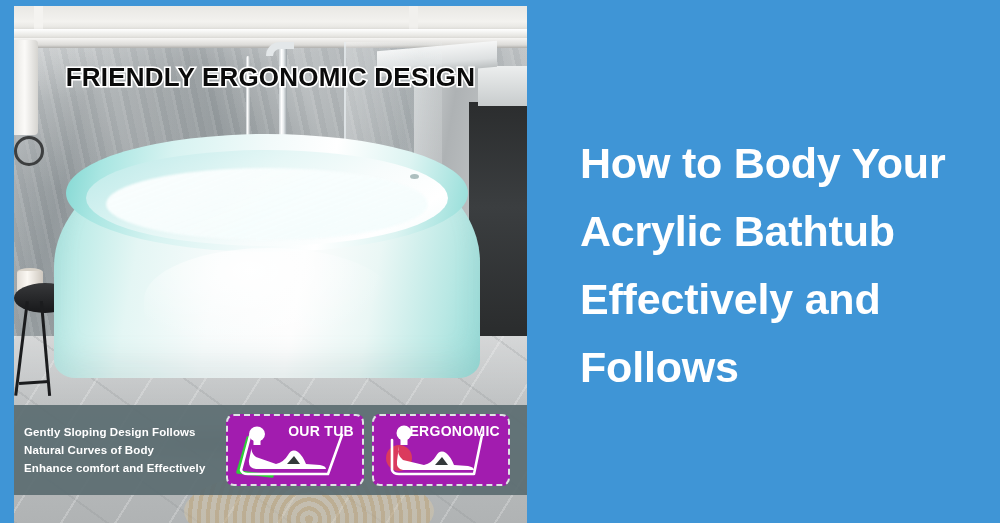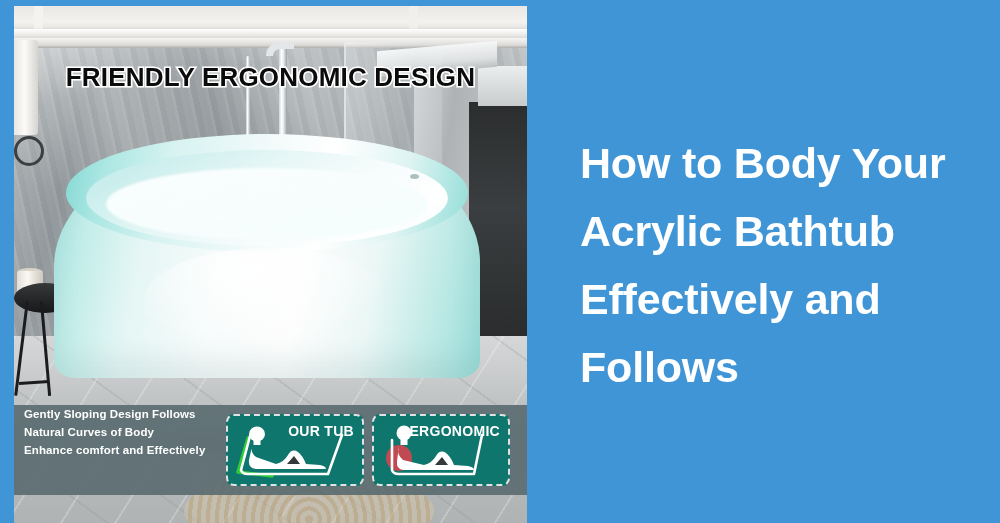--- a/index.html
+++ b/index.html
@@ -342,40 +342,41 @@
 
   
   #info-bar {
     position: absolute;
     left: 0;
     top: 399px;
     width: 513px;
     height: 90px;
     background: rgba(91,109,113,.93);
     display: flex;
+    align-items: center;
   }
   #info-text {
     width: 212px;
     padding-left: 10px;
     color: #ffffff;
     font-size: 11.5px;
     font-weight: 700;
     line-height: 18px;
     letter-spacing: .1px;
   }
   #compare-cards {
     display: flex;
     gap: 8px;
     align-items: center;
   }
   .compare-card {
     position: relative;
     width: 138px;
     height: 72px;
-    background: #0f766e;
+    background: #a21caf;
     border: 2px dashed #dfe3e4;
     border-radius: 8px;
     overflow: hidden;
   }
   .card-label {
     position: absolute;
     right: 8px;
     top: 7px;
     color: #ffffff;
     font-size: 14px;

